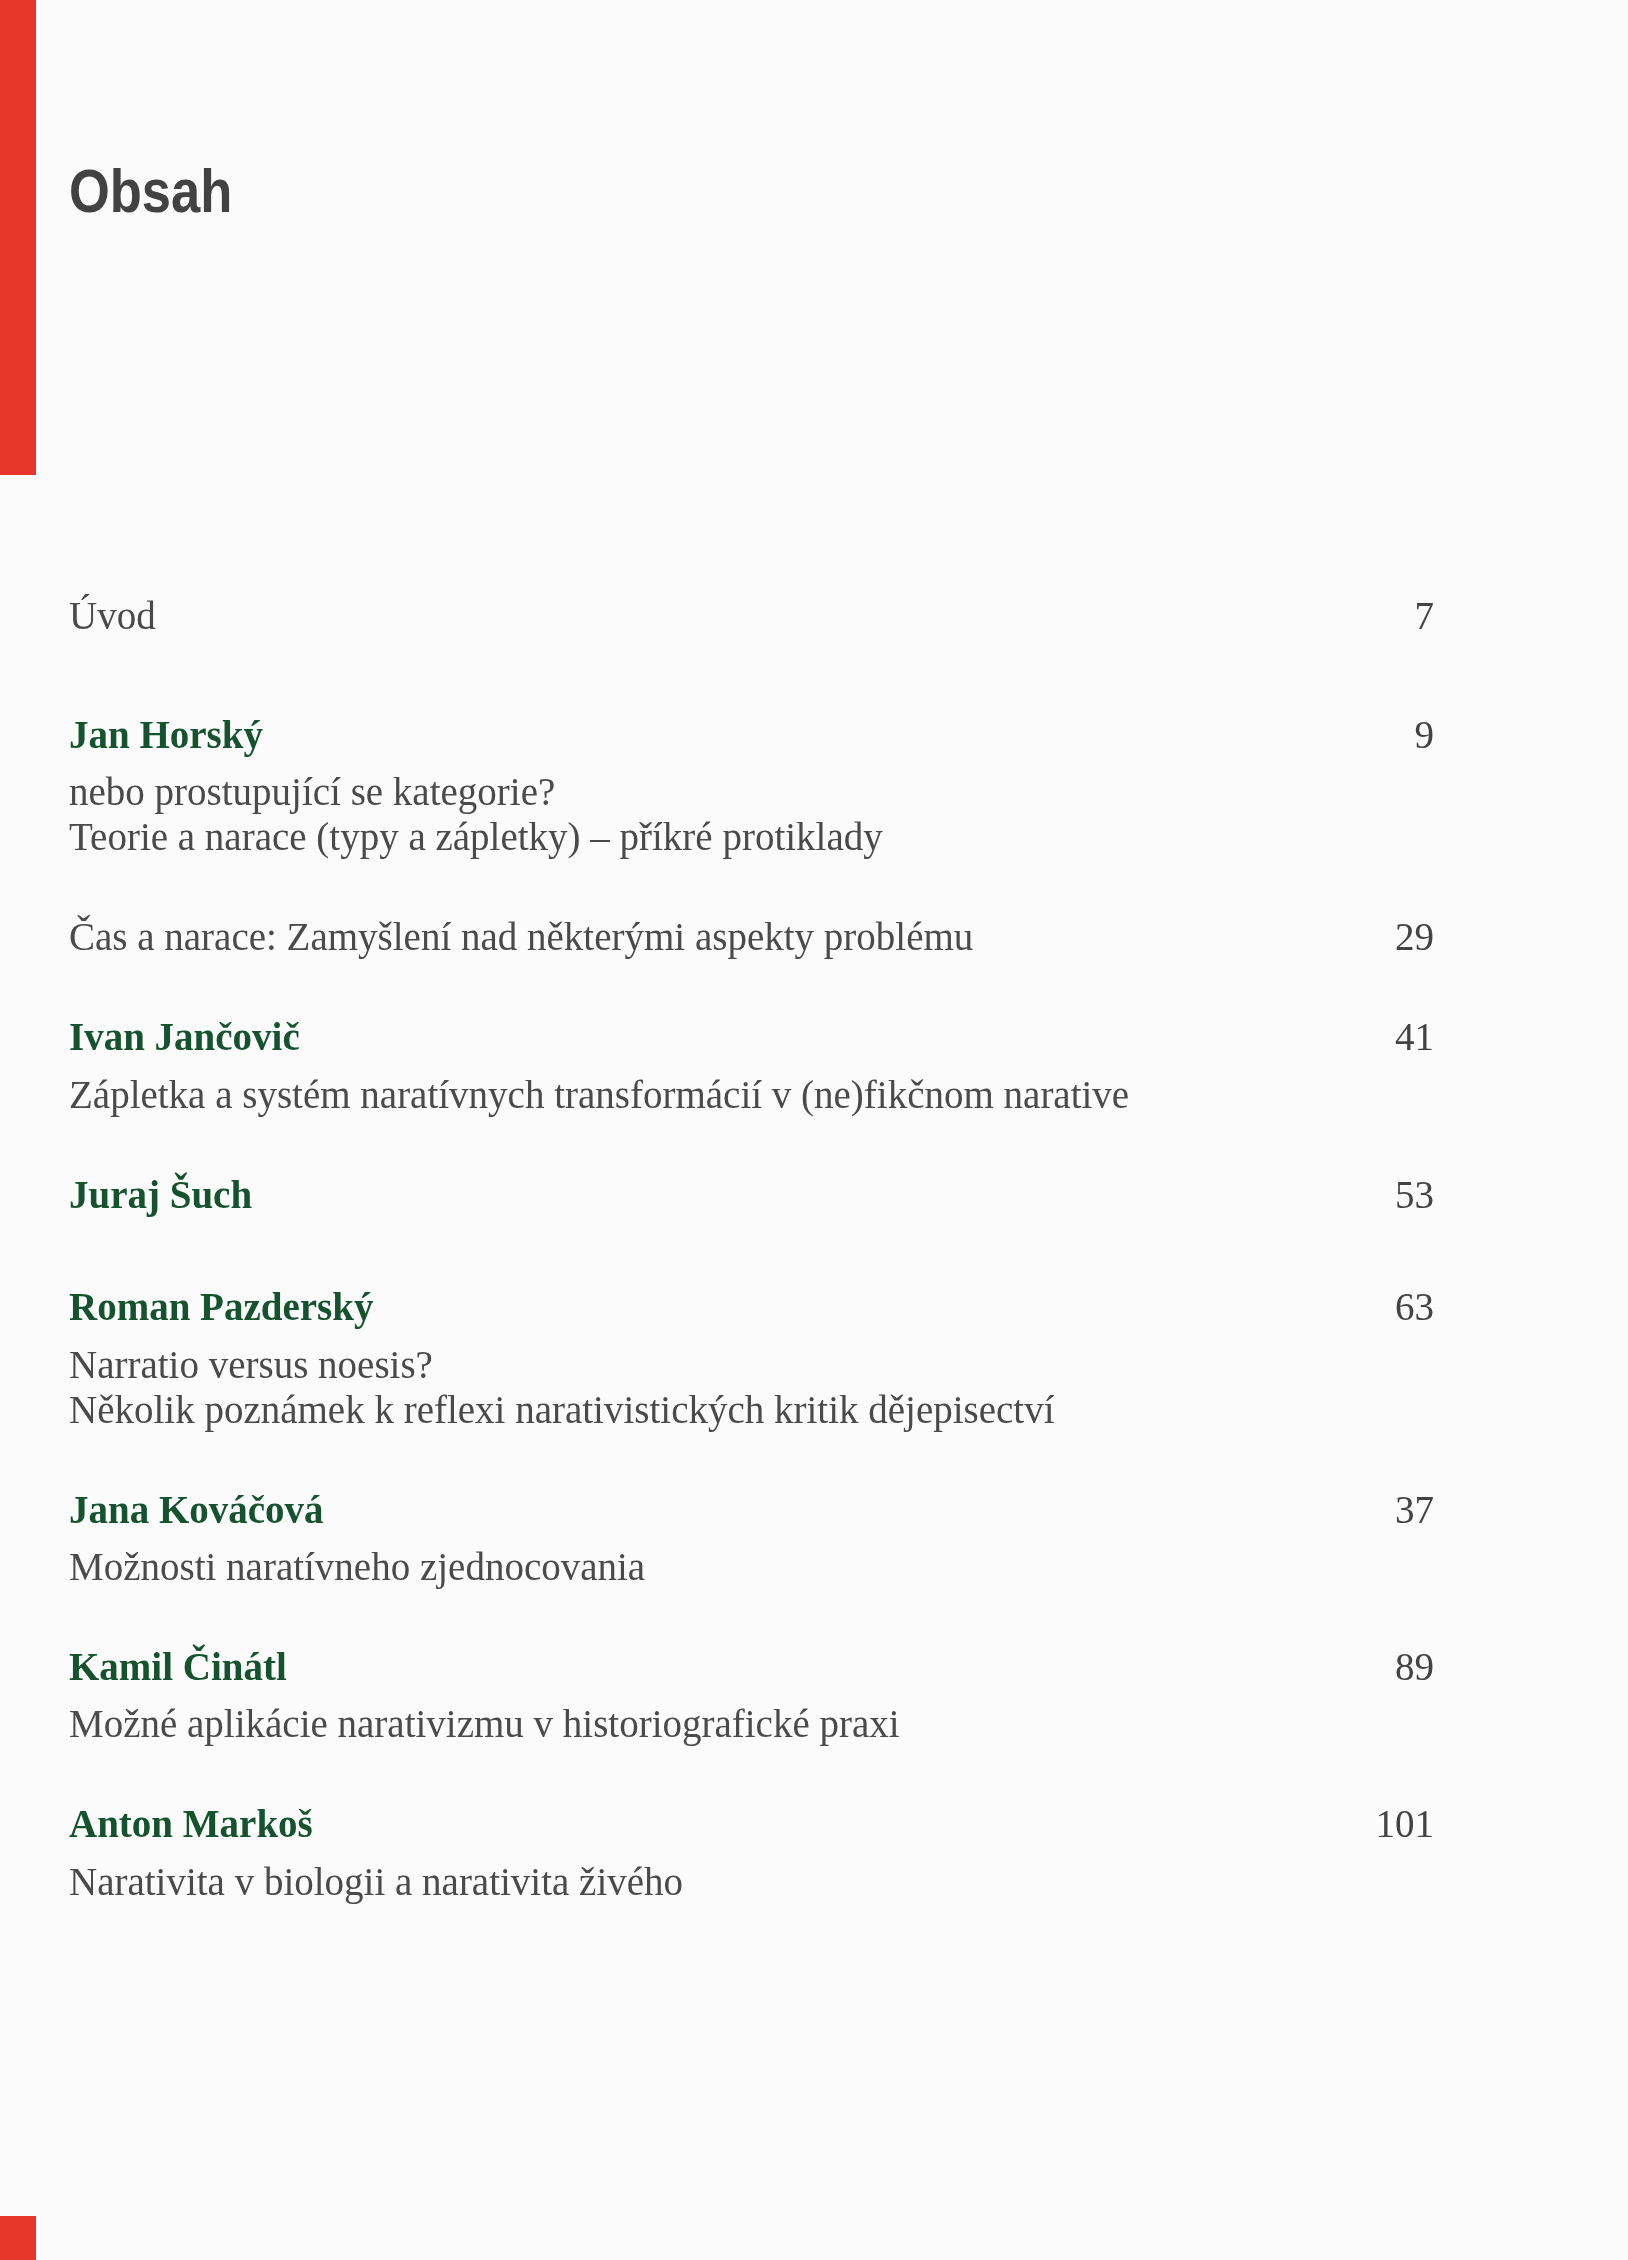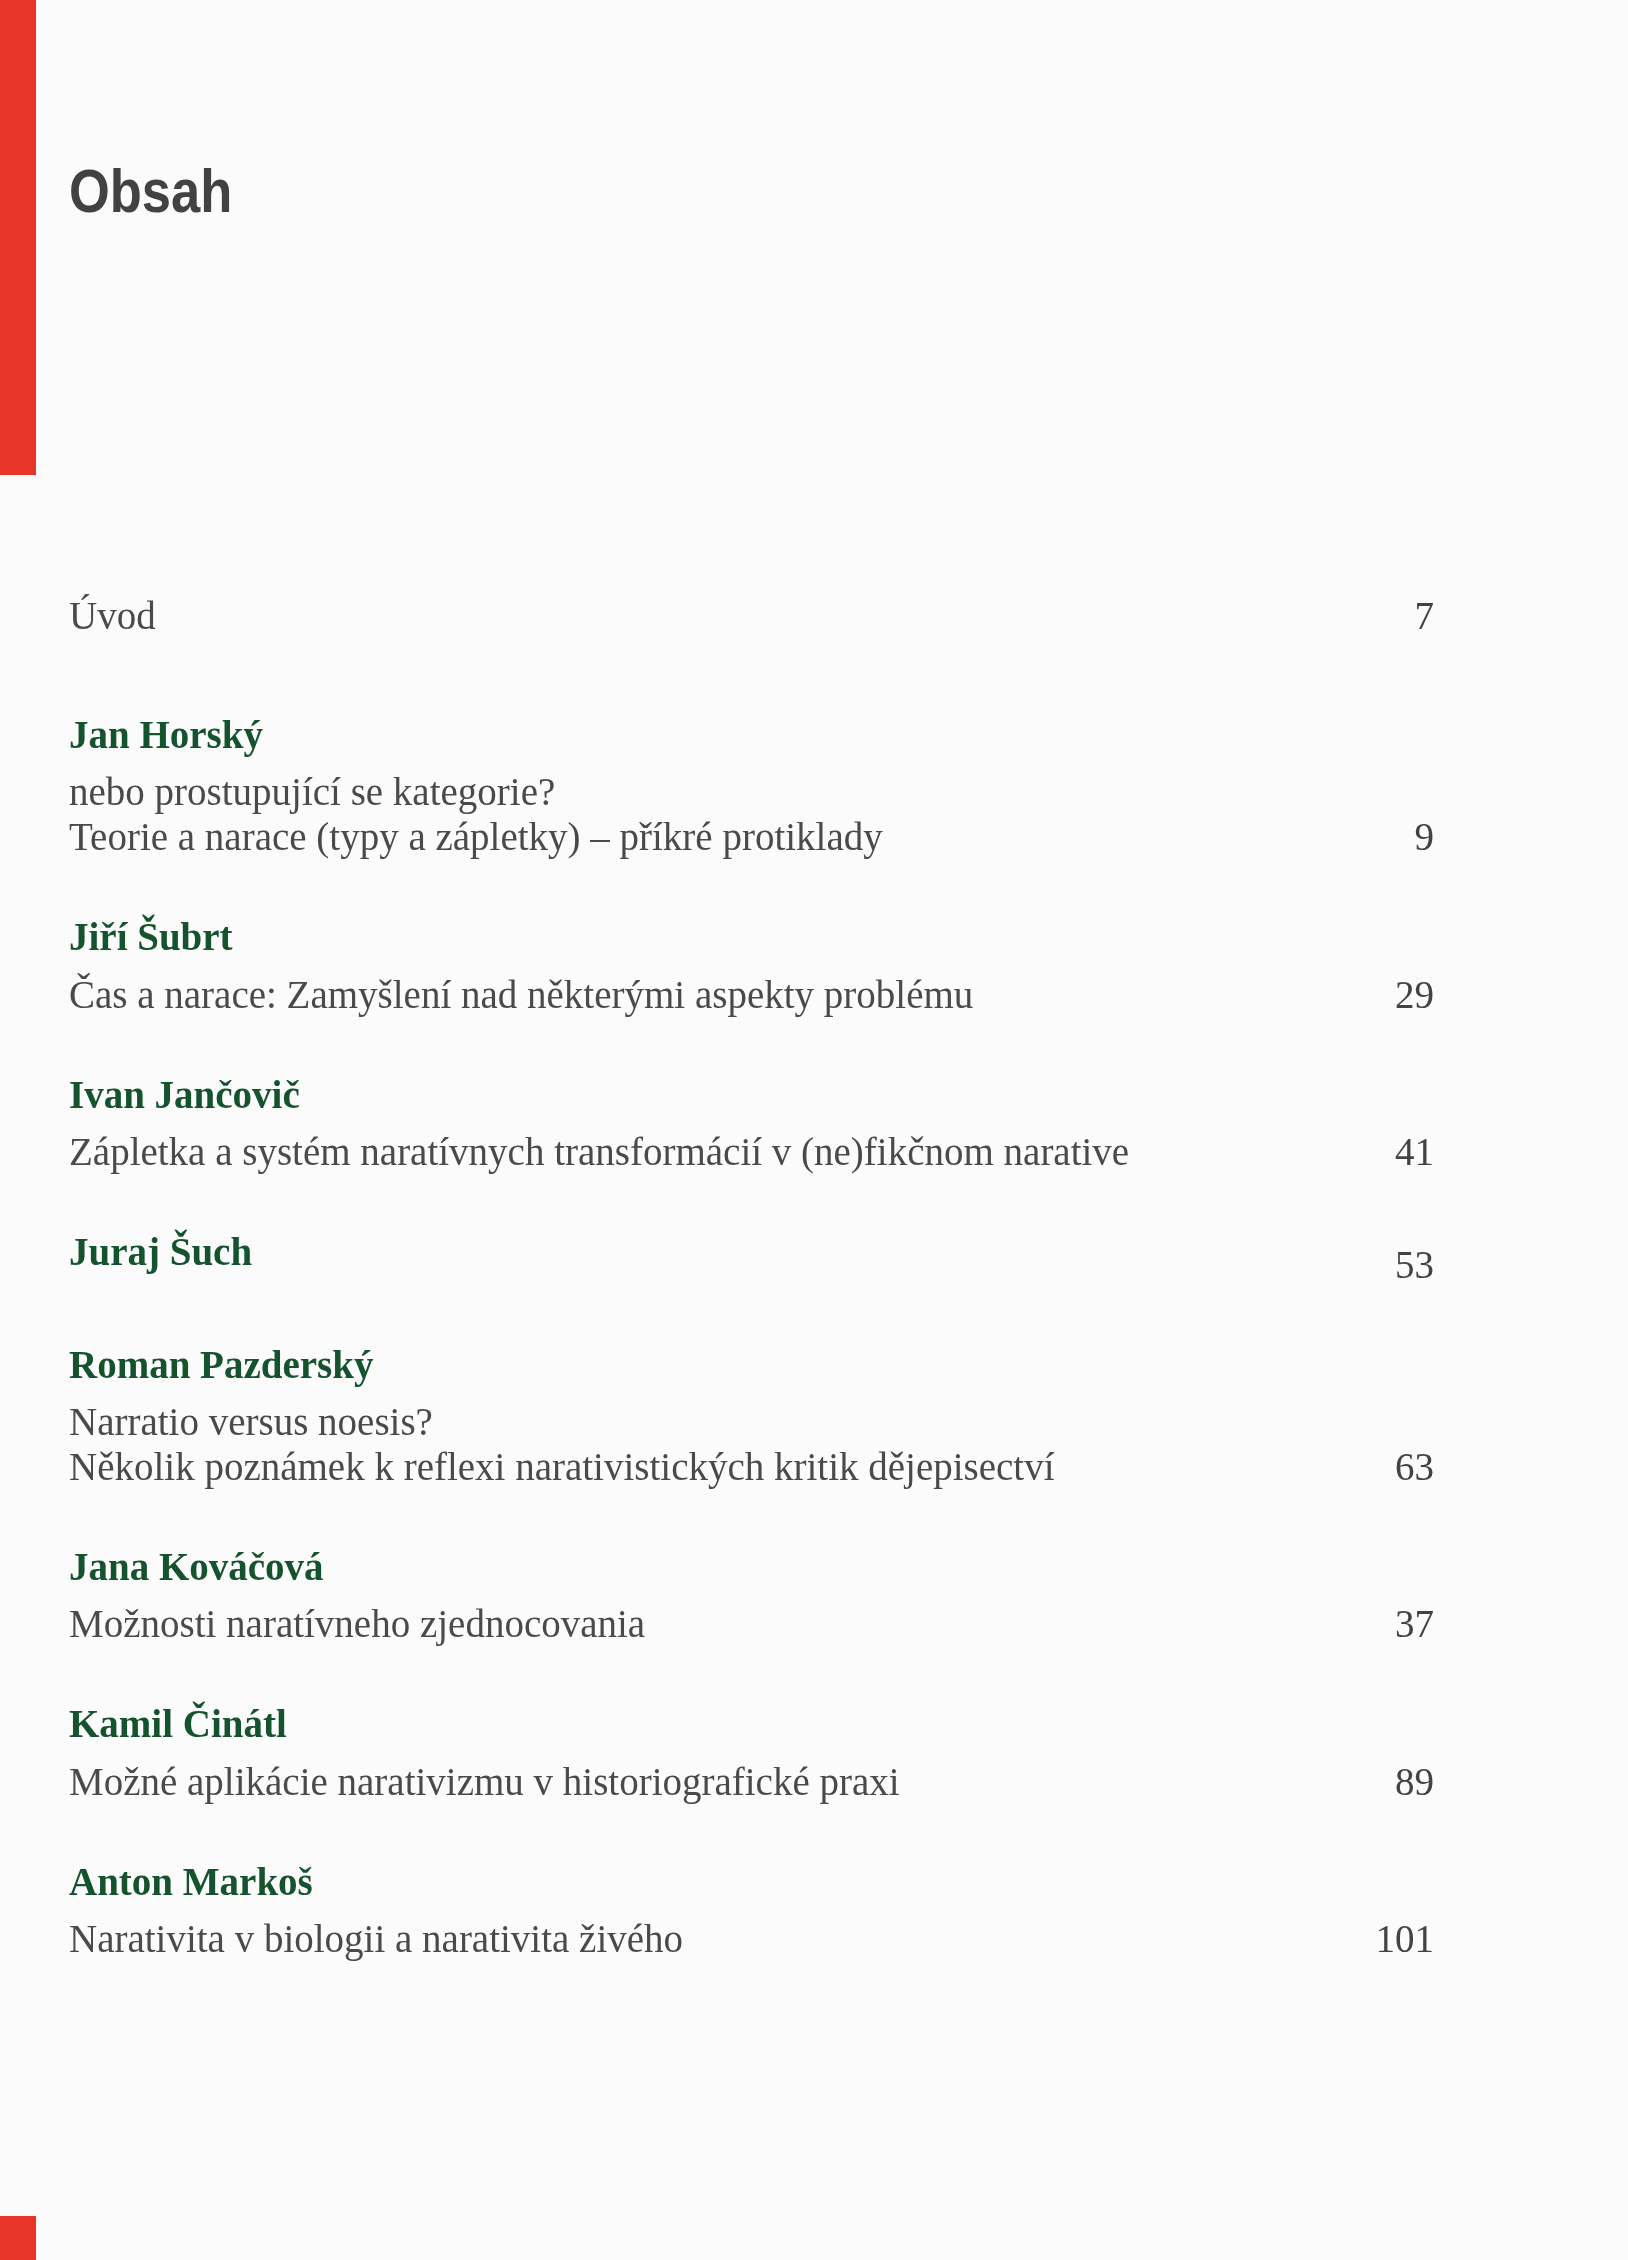--- a/index.html
+++ b/index.html
@@ -41,21 +41,21 @@
     position: absolute;
     left: 69px;
     top: 593px;
     width: 1365px;
     font-size: 39px;
     line-height: 45px;
   }
   .entry {
     display: flex;
     justify-content: space-between;
-    align-items: flex-end;
+    align-items: flex-start;
     margin-bottom: 55px;
   }
   .entry:first-child { margin-bottom: 74px; }
   .entry-text { flex: 1 1 auto; }
   .author {
     font-weight: 700;
     color: #14532d;
     margin-bottom: 12.4px;
   }
   .title-line { color: #4a4a4a; }
@@ -86,21 +86,20 @@
     <div class="entry-text">
           <div class="author">Jan Horský</div>
           <div class="title-line">nebo prostupující se kategorie?</div>
           <div class="title-line">Teorie a narace (typy a zápletky) – příkré protiklady</div>
         </div>
     <div class="pagenum">9</div>
   </section>
 
   <section class="entry">
     <div class="entry-text">
-          <div class="author">Jiří Šubrt</div>
           <div class="title-line">Čas a narace: Zamyšlení nad některými aspekty problému</div>
         </div>
     <div class="pagenum">29</div>
   </section>
 
   <section class="entry">
     <div class="entry-text">
           <div class="author">Ivan Jančovič</div>
           <div class="title-line">Zápletka a systém naratívnych transformácií v (ne)fikčnom narative</div>
         </div>

